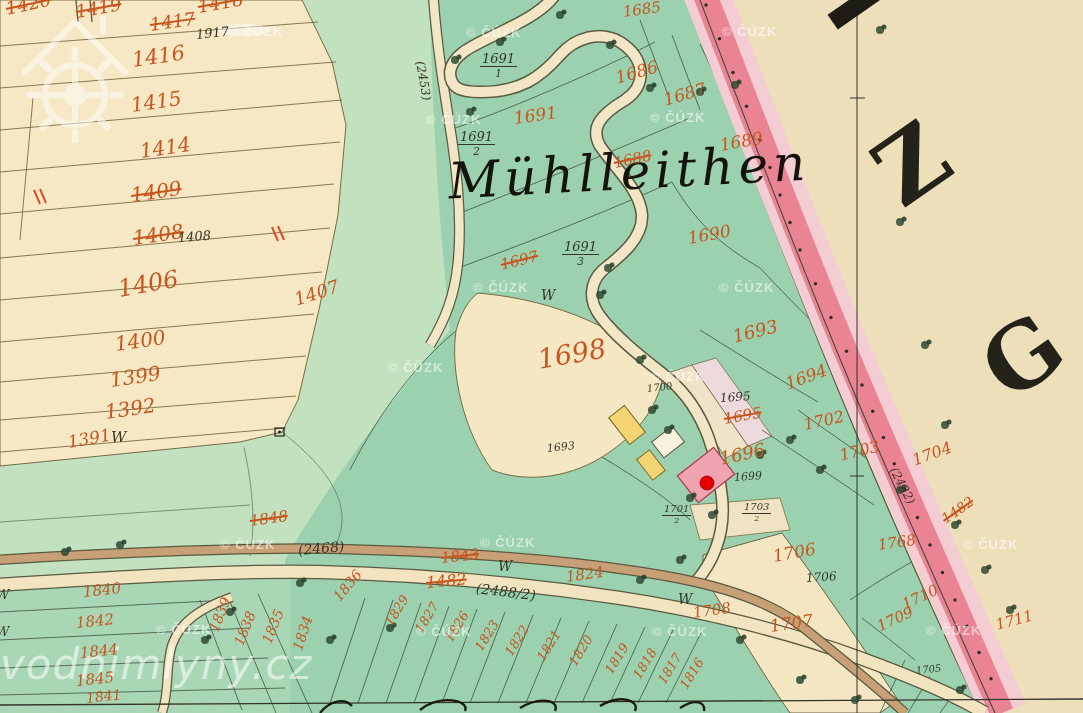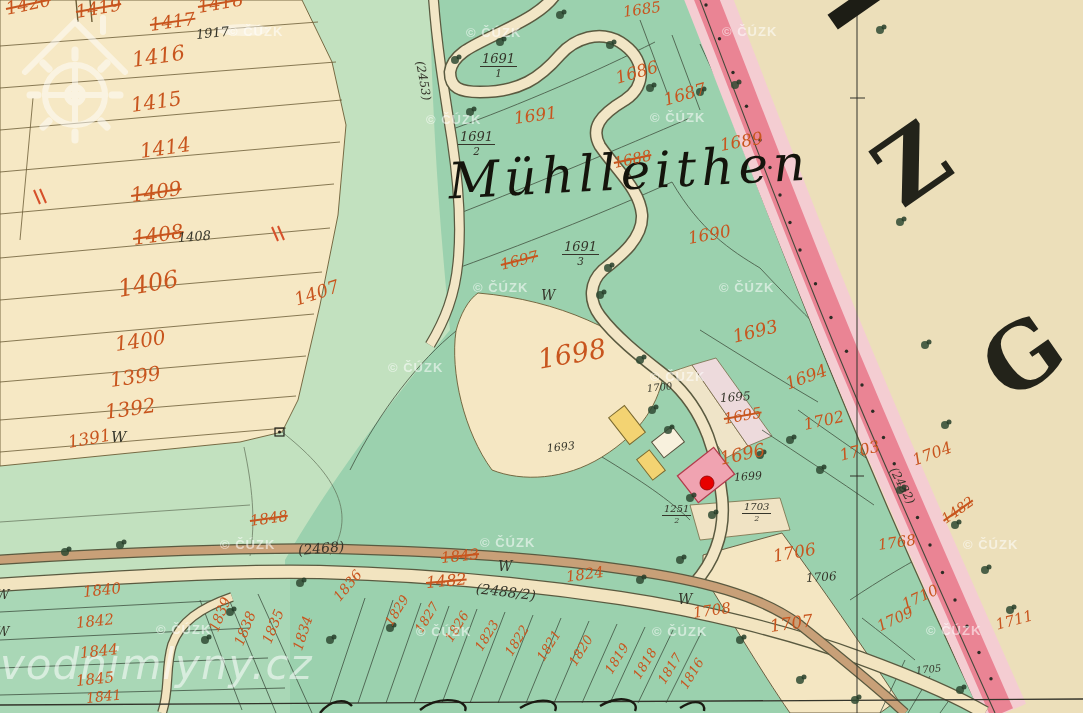--- a/index.html
+++ b/index.html
@@ -375,21 +375,21 @@
         </span></span>
       <span class="lab b" style="left: 458px; top: 130px; font-size: 13px;"><span class="frac">
           <span class="fn">1691</span>
           <span class="fd">2</span>
         </span></span>
       <span class="lab b" style="left: 562px; top: 240px; font-size: 13px;"><span class="frac">
           <span class="fn">1691</span>
           <span class="fd">3</span>
         </span></span>
       <span class="lab b" style="left: 662px; top: 504px; font-size: 10px;"><span class="frac">
-          <span class="fn">1251</span>
+          <span class="fn">1701</span>
           <span class="fd">2</span>
         </span></span>
       <span class="lab b" style="left: 742px; top: 502px; font-size: 10px;"><span class="frac">
           <span class="fn">1703</span>
           <span class="fd">2</span>
         </span></span>
       <span class="lab b" style="left: 111px; top: 430px; font-size: 15px;">W</span>
       <span class="lab b" style="left: 541px; top: 288px; font-size: 14px;">W</span>
       <span class="lab b" style="left: 498px; top: 559px; font-size: 14px;">W</span>
       <span class="lab b" style="left: 678px; top: 592px; font-size: 14px;">W</span>

